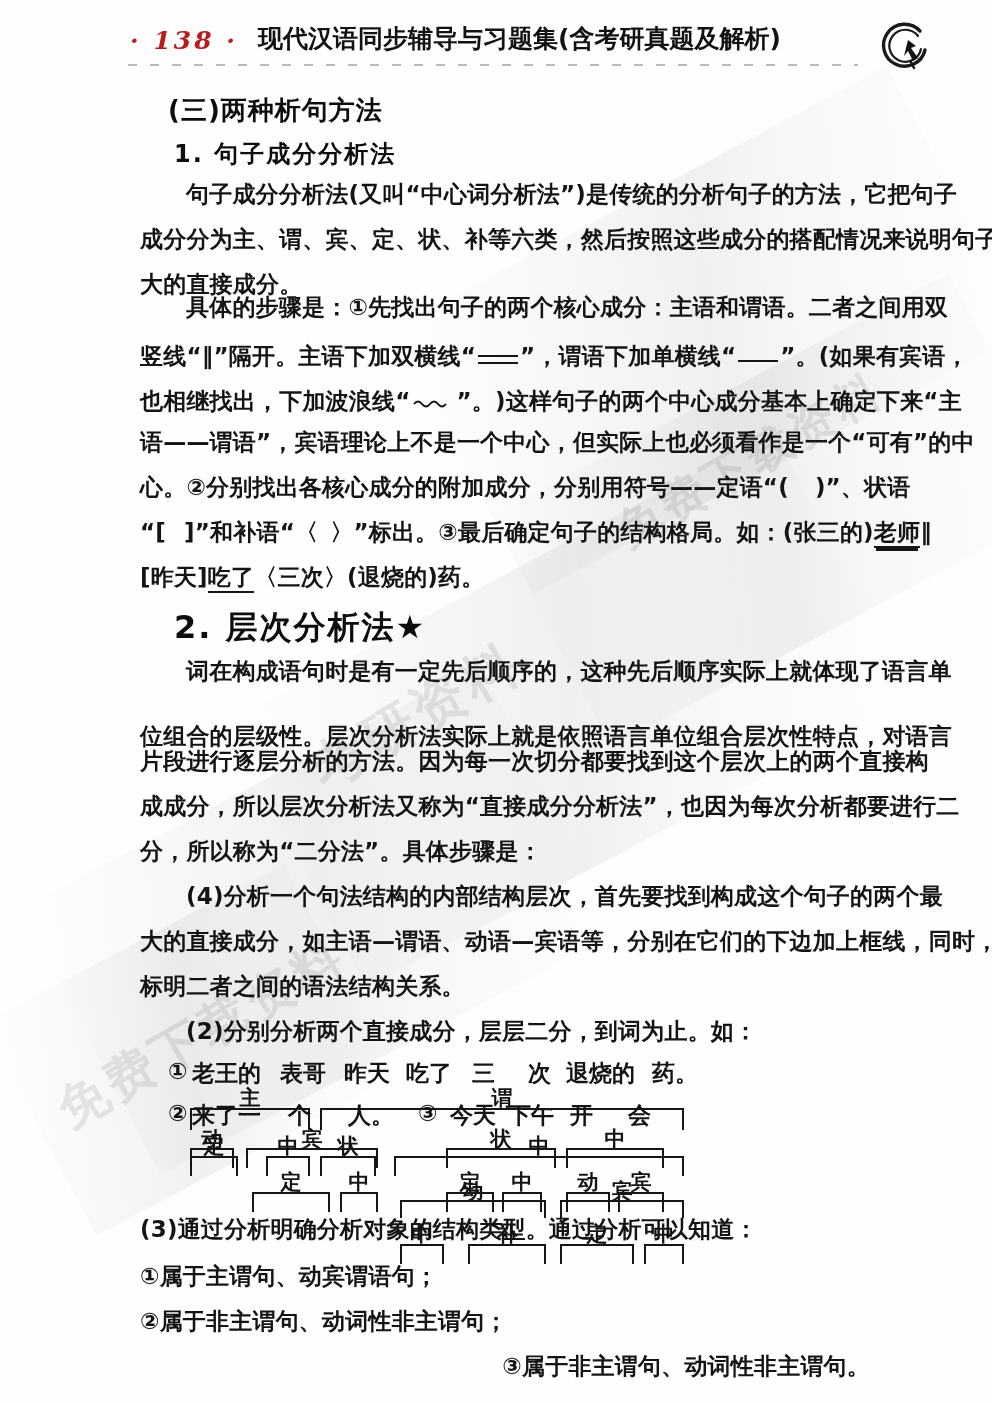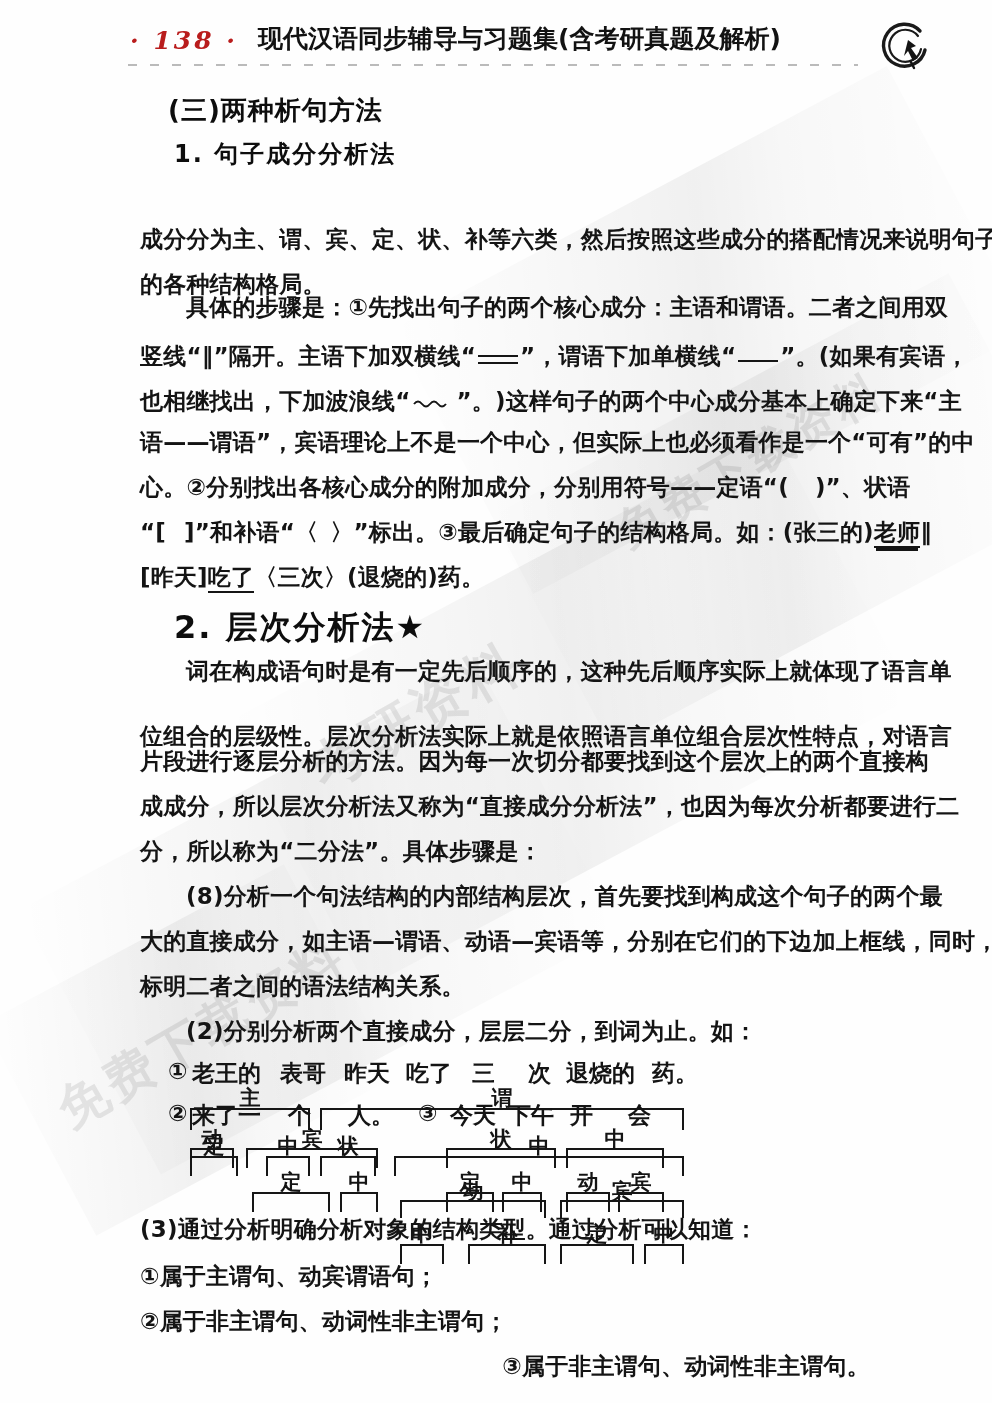--- a/index.html
+++ b/index.html
@@ -187,22 +187,23 @@
   <svg class="seal" viewBox="0 0 58 58">
     <path d="M42 13 A21 21 0 1 0 47 32" fill="none" stroke="#1a1a1a" stroke-width="3.4" stroke-linecap="round"></path>
     <path d="M40 18 A16 16 0 1 0 43 31" fill="none" stroke="#1a1a1a" stroke-width="2.2" stroke-linecap="round"></path>
     <path d="M30 22 L38 28 L33 30 L40 40 L35 43 L30 33 L26 38 Z" fill="#141414"></path>
     <path d="M33 44 L36 50" stroke="#141414" stroke-width="2.4" stroke-linecap="round"></path>
   </svg>
 
   <div class="h-sub h1">(三)两种析句方法</div>
   <div class="h-sub h2">1. 句子成分分析法</div>
 
+  <div class="line" style="top:183px; padding-left:46px;">句子成分分析法(又叫“中心词分析法”)是传统的分析句子的方法，它把句子</div>
   <div class="line" style="top:228px;">成分分为主、谓、宾、定、状、补等六类，然后按照这些成分的搭配情况来说明句子</div>
-  <div class="line" style="top:273px;">的各种结构格局。</div>
+  <div class="line" style="top:273px;">大的直接成分。</div>
 
   <div class="line" style="top:296px; padding-left:46px;">具体的步骤是：①先找出句子的两个核心成分：主语和谓语。二者之间用双</div>
 
   <div class="line" style="top:341px;"><span>竖线“‖”隔开。主语下加双横线“</span><span class="sym sym-dd"></span><span>”，谓语下加单横线“</span><span class="sym sym-d"></span><span>”。(如果有宾语，</span></div>
 
   <div class="line" style="top:431px;">语——谓语”，宾语理论上不是一个中心，但实际上也必须看作是一个“可有”的中</div>
 
   <div class="line" style="top:386px;"><span>也相继找出，下加波浪线“</span><span class="sym sym-w"><svg width="46" height="12" viewBox="0 0 46 12">
           <path d="M3 5 q4 -5 8 0 q4 5 8 0 q4 -5 8 0 q4 5 8 0" fill="none" stroke="#151515" stroke-width="2"></path>
         </svg></span><span>”。)这样句子的两个中心成分基本上确定下来“主</span></div>
@@ -214,21 +215,21 @@
   <div class="line" style="top:566px;"><span>[昨天]</span><span class="uline1">吃了</span><span>〈三次〉(退烧的)药。</span></div>
 
   <div class="h-sub h3" style="top:606px;">2. 层次分析法★</div>
 
   <div class="line" style="top:660px; padding-left:46px;">词在构成语句时是有一定先后顺序的，这种先后顺序实际上就体现了语言单</div>
   <div class="line" style="top:705px;margin-top:20px;">位组合的层级性。层次分析法实际上就是依照语言单位组合层次性特点，对语言</div>
   <div class="line" style="top:750px;">片段进行逐层分析的方法。因为每一次切分都要找到这个层次上的两个直接构</div>
   <div class="line" style="top:795px;">成成分，所以层次分析法又称为“直接成分分析法”，也因为每次分析都要进行二</div>
   <div class="line" style="top:840px;">分，所以称为“二分法”。具体步骤是：</div>
 
-  <div class="line" style="top:885px; padding-left:46px;">(8)分析一个句法结构的内部结构层次，首先要找到构成这个句子的两个最</div>
+  <div class="line" style="top:885px; padding-left:46px;">(4)分析一个句法结构的内部结构层次，首先要找到构成这个句子的两个最</div>
   <div class="line" style="top:930px;">大的直接成分，如主语—谓语、动语—宾语等，分别在它们的下边加上框线，同时，</div>
   <div class="line" style="top:975px;">标明二者之间的语法结构关系。</div>
 
   <div class="line" style="top:1020px; padding-left:46px;">(2)分别分析两个直接成分，层层二分，到词为止。如：</div>
 
   <div class="diagram" style="left:168px; top:1058px; width:520px; height:180px;">
     <div class="dword" style="left:0px;   top:0px;">①</div>
     <div class="dword" style="left:24px;  top:0px;">老王的</div>
     <div class="dword" style="left:112px; top:0px;">表哥</div>
     <div class="dword" style="left:176px; top:0px;">昨天</div>

